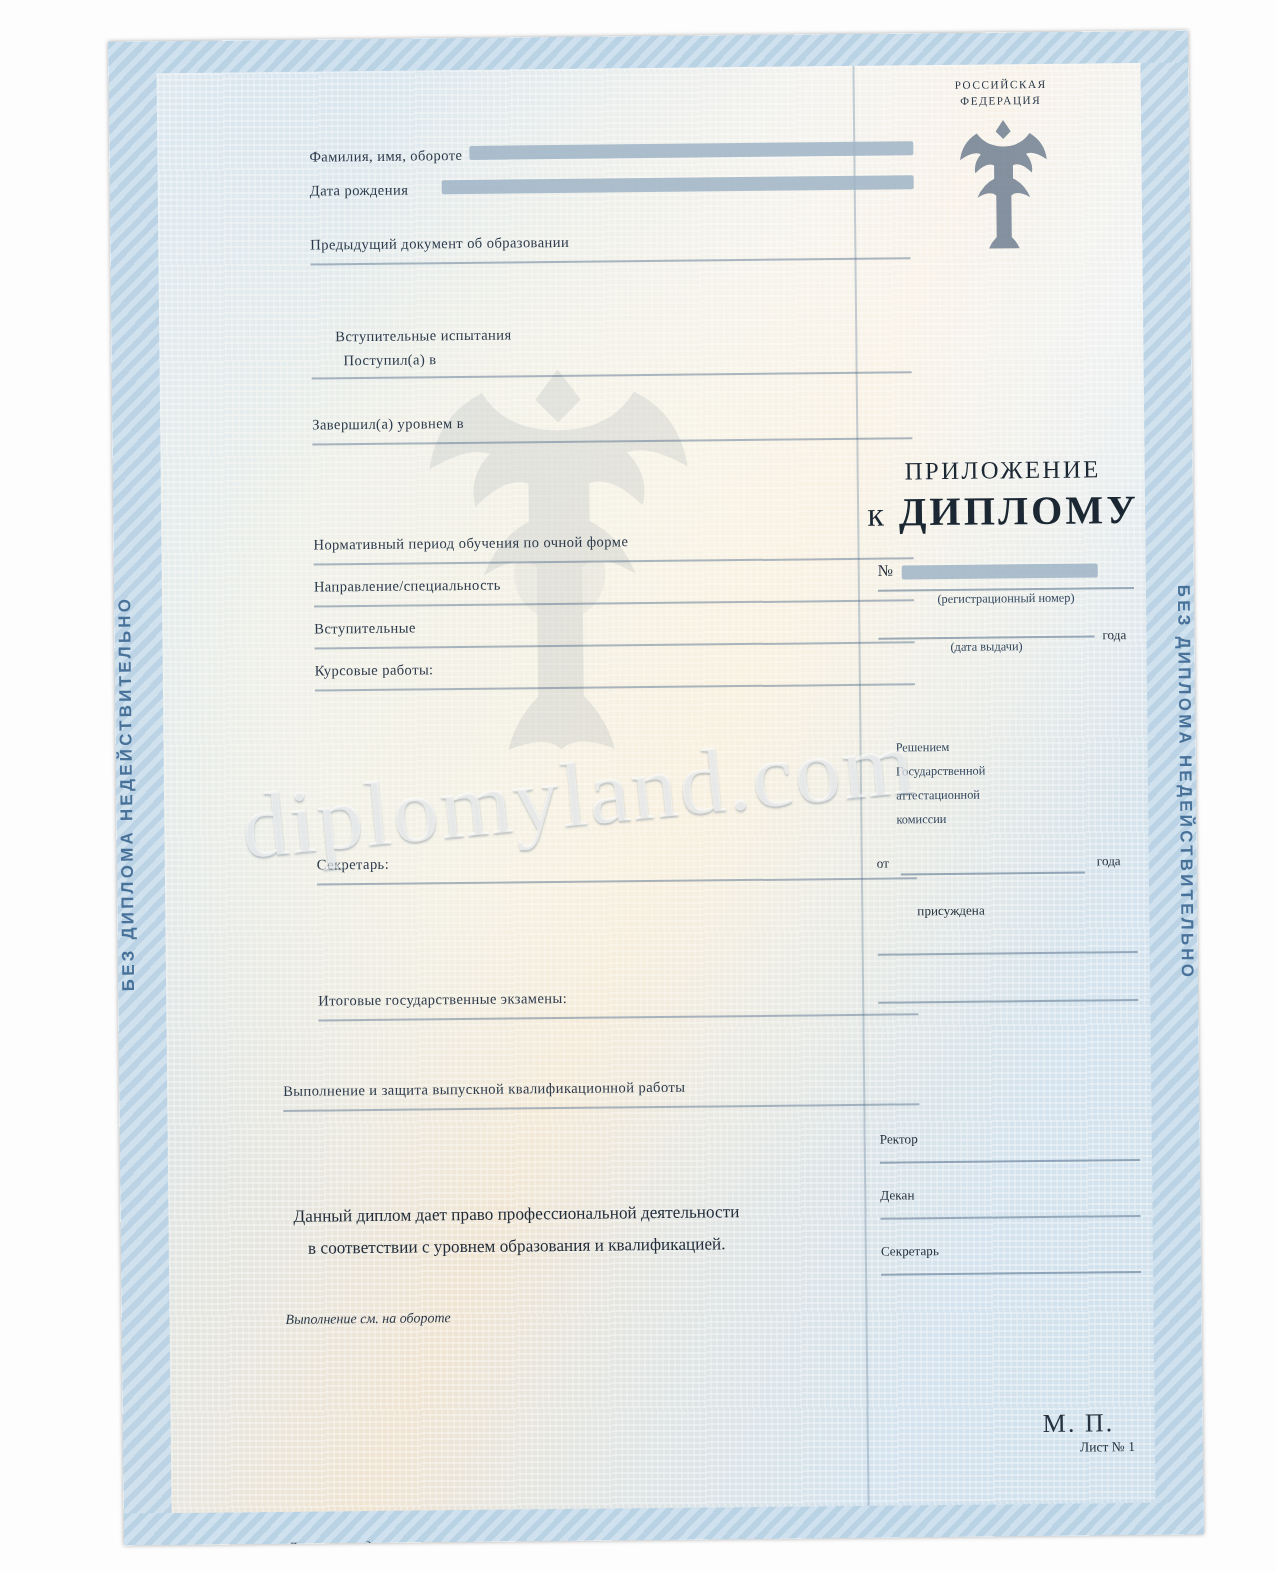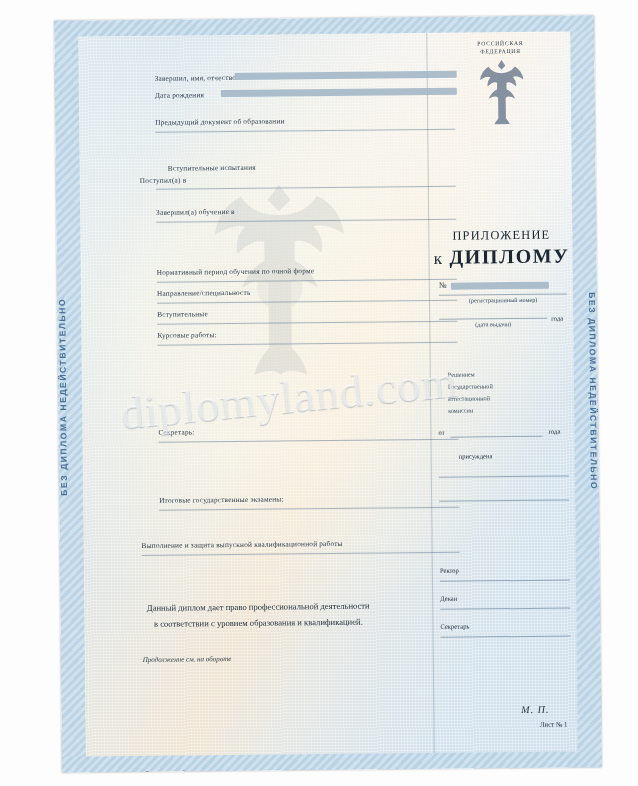--- a/index.html
+++ b/index.html
@@ -178,21 +178,21 @@
     text-align:center;
   }
   .rline{
     position:absolute;height:1px;background:rgba(70,100,130,.5);
   }
   .rtxt{
     position:absolute;font-size:6.6px;color:#25323f;
   }
   .mp{
     position:absolute;left:86px;top:672px;
-    font-size:10px;color:#25323f;letter-spacing:1px;font-style:italic;
+    font-size:13px;color:#25323f;letter-spacing:1px;
   }
   .list-no{
     position:absolute;right:10px;bottom:24px;
     font-size:6.8px;color:#25323f;
   }
   
   .wm{
     position:absolute;
     left:62px;top:352px;
     font-family:"Liberation Serif", serif;
@@ -226,34 +226,34 @@
         <path d="M50 8 L56 16 L50 22 L44 16 Z"></path>
         <path d="M30 14 q-12 6 -14 20 q10 -6 16 -4 q-6 6 -4 14 q8 -8 14 -6 l0 10 q-8 4 -12 14 q10 -6 14 -2 l0 34 q-6 6 -8 14 q10 -4 14 0 q4 -4 14 0 q-2 -8 -8 -14 l0 -34 q4 -4 14 2 q-4 -10 -12 -14 l0 -10 q6 -2 14 6 q2 -8 -4 -14 q6 -2 16 4 q-2 -14 -14 -20 q-6 10 -20 10 q-14 0 -20 -10 Z"></path>
         <circle cx="50" cy="62" r="12" opacity=".55"></circle>
       </g>
     </svg>
 
     <div class="v-divider"></div>
 
     <div class="left-pane">
 
-      <div class="lbl" style="left:76px;top:38px">Завершил, имя, отчество</div>
+      <div class="lbl" style="left:76px;top:38px">Фамилия, имя, обороте</div>
       <div class="fill-line" style="left:156px;top:38px;width:222px"></div>
 
       <div class="lbl" style="left:76px;top:55px">Дата рождения</div>
       <div class="fill-line" style="left:142px;top:55px;width:236px"></div>
 
       <div class="lbl" style="left:76px;top:82px">Предыдущий документ об образовании</div>
       <div class="rule" style="left:76px;top:96px;width:300px"></div>
 
       <div class="lbl" style="left:88px;top:128px">Вступительные испытания</div>
-      <div class="lbl" style="left:60px;top:140px">Поступил(а) в</div>
+      <div class="lbl" style="left:92px;top:140px">Поступил(а) в</div>
       <div class="rule" style="left:76px;top:153px;width:300px"></div>
 
-      <div class="lbl" style="left:76px;top:172px">Завершил(а) обучение в</div>
+      <div class="lbl" style="left:76px;top:172px">Завершил(а) уровнем в</div>
       <div class="rule" style="left:76px;top:186px;width:300px"></div>
 
       <div class="lbl" style="left:76px;top:232px">Нормативный период обучения по очной форме</div>
       <div class="rule" style="left:76px;top:246px;width:300px"></div>
 
       <div class="lbl" style="left:76px;top:253px">Направление/специальность</div>
       <div class="rule" style="left:76px;top:267px;width:300px"></div>
 
       <div class="lbl" style="left:76px;top:274px">Вступительные</div>
       <div class="rule" style="left:76px;top:288px;width:300px"></div>
@@ -266,21 +266,21 @@
 
       <div class="lbl" style="left:76px;top:460px">Итоговые государственные экзамены:</div>
       <div class="rule" style="left:76px;top:474px;width:300px"></div>
 
       <div class="lbl" style="left:58px;top:505px">Выполнение и защита выпускной квалификационной работы</div>
       <div class="rule" style="left:58px;top:519px;width:318px"></div>
 
       <div class="center-stmt" style="top:566px">Данный диплом дает право профессиональной деятельности</div>
       <div class="center-stmt" style="top:582px">в соответствии с уровнем образования и квалификацией.</div>
 
-      <div class="italic-note" style="left:58px;top:620px">Продолжение см. на обороте</div>
+      <div class="italic-note" style="left:58px;top:620px">Выполнение см. на обороте</div>
 
       <div class="italic-note" style="left:58px;top:734px">Документ содержит количество листов:</div>
 
     </div>
 
     <div class="right-pane">
 
       <div class="rf-head">
         <div>РОССИЙСКАЯ</div>
         <div>ФЕДЕРАЦИЯ</div>

